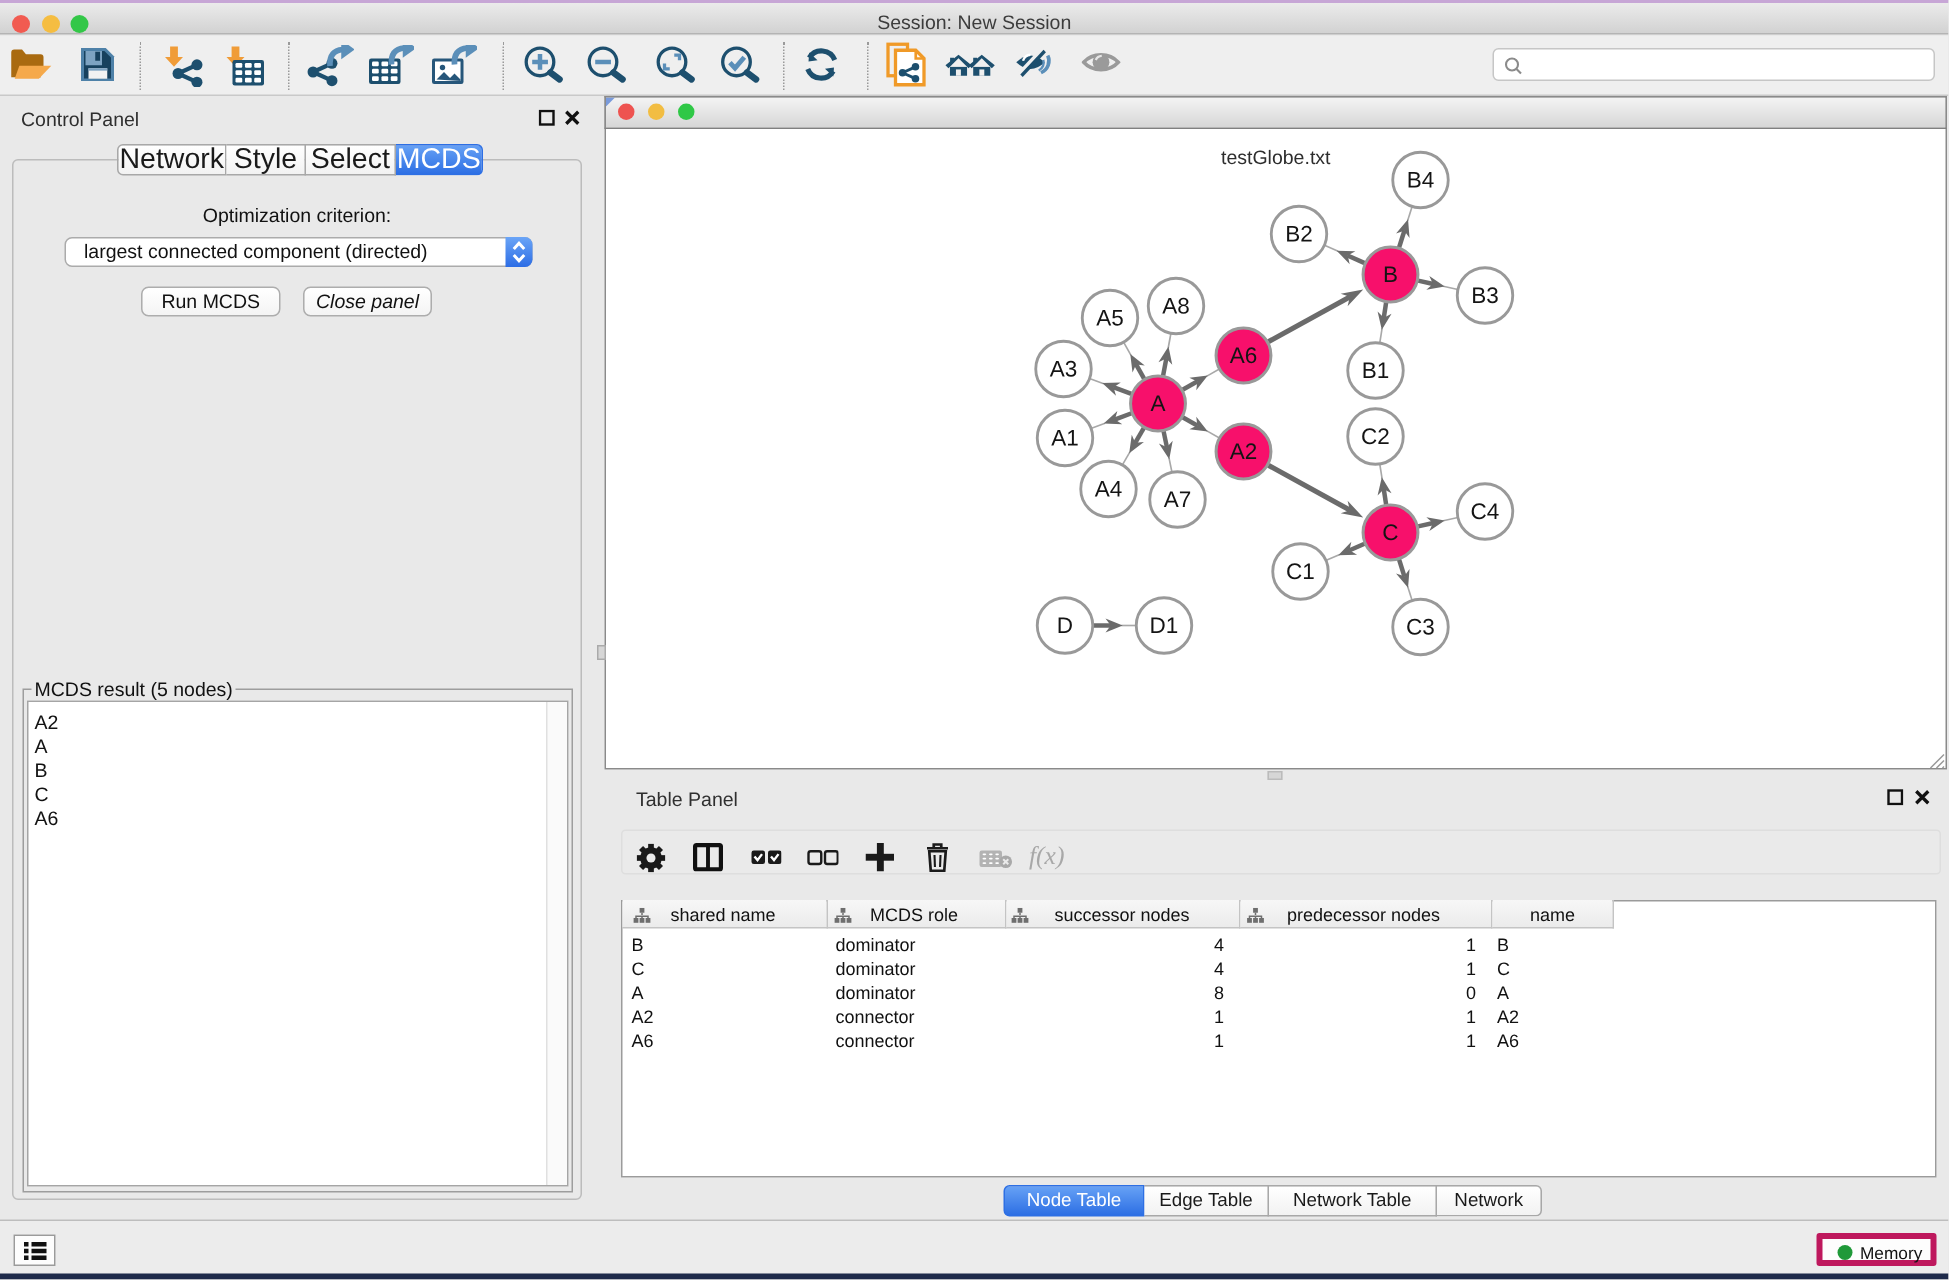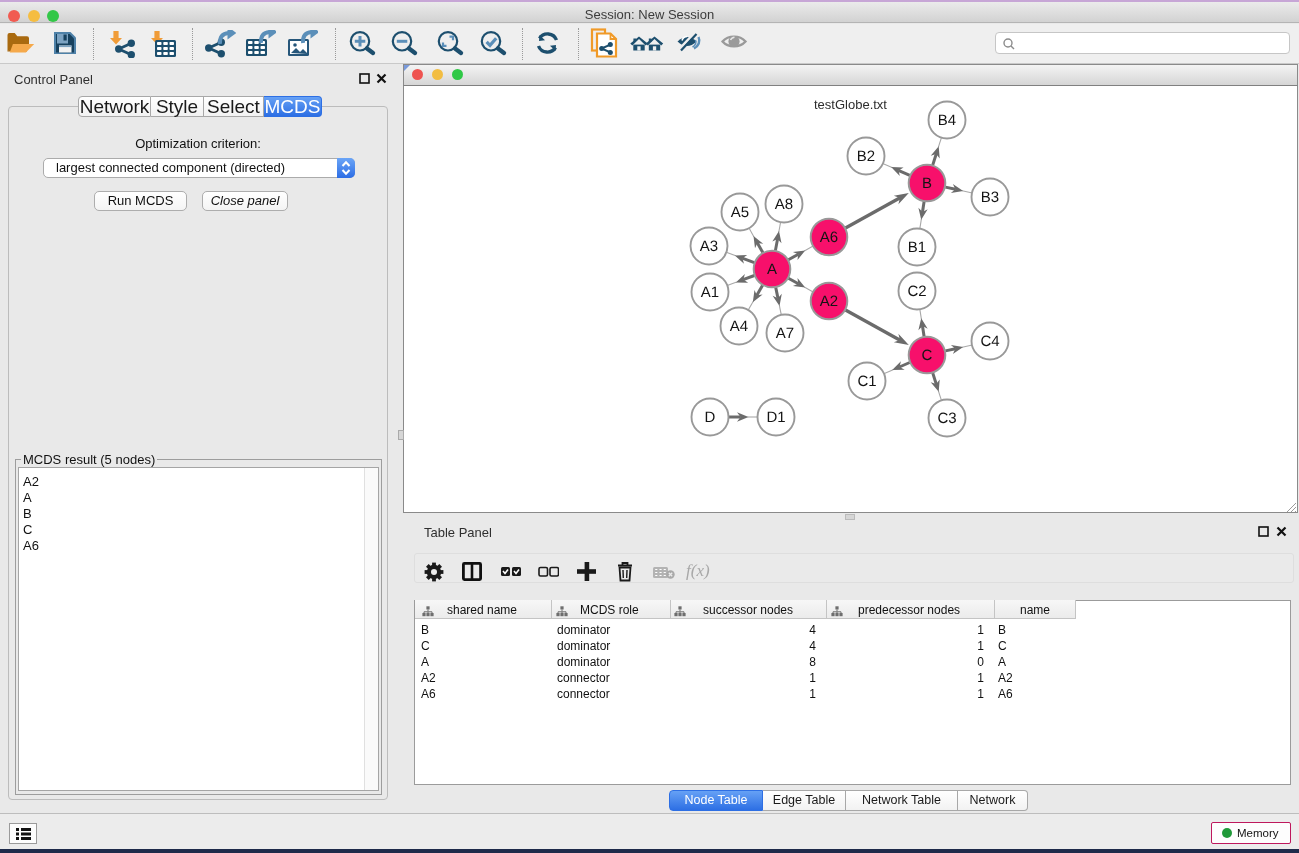--- a/index.html
+++ b/index.html
@@ -36,21 +36,21 @@
 #nettext { left:403px;top:69px;width:895px;text-align:center;font-size:13px;color:#2d2d2d;margin-top:28px; }
 
 #tphead { left:424px;top:525px;font-size:13px;color:#2f2f2f; }
 #tptools { left:414px;top:553px;width:880px;height:30px;border:1px solid #dedede;border-radius:3px;background:#eaeaea; }
 #tptable { left:414px;top:600px;width:877px;height:185px;background:#fff;border:1px solid #9b9b9b; }
 .hcell { position:absolute;top:600px;height:19px;background:linear-gradient(#f7f7f7,#ebebeb);border-right:1px solid #c4c4c4;border-bottom:1px solid #c4c4c4;font-size:12px;color:#111; }
 .trow { position:absolute;font-size:12px;color:#111;height:16px;line-height:16px; }
 
 #statusbar { left:0;top:813px;width:1299px;height:36px;background:#ececec;border-top:1px solid #bdbdbd; }
 #stbtn { left:9px;top:823px;width:28px;height:21px;background:#fdfdfd;border:1px solid #9b9b9b; }
-#membtn { left:1211px;top:822px;width:80px;height:22px;background:#fdfdfd;border:1px solid #be185d;border-radius:2px;font-size:11.5px;line-height:21px;color:#111; }
+#membtn { left:1211px;top:822px;width:80px;height:22px;background:#fdfdfd;border:4px solid #be185d;border-radius:2px;font-size:11.5px;line-height:21px;color:#111; }
 #darkstrip { left:0;top:849px;width:1299px;height:4px;background:#1e2a4a; }
 .ico { position:absolute; }
 </style>
 </head>
 <body>
 <div id="topline" class="abs"></div>
 <div id="titlebar" class="abs"></div>
 <div class="abs tl" style="left:8px;top:10px;width:12px;height:12px;background:#f15b51;"></div>
 <div class="abs tl" style="left:28px;top:10px;width:12px;height:12px;background:#f5bd41;"></div>
 <div class="abs tl" style="left:47px;top:10px;width:12px;height:12px;background:#33c748;"></div>

